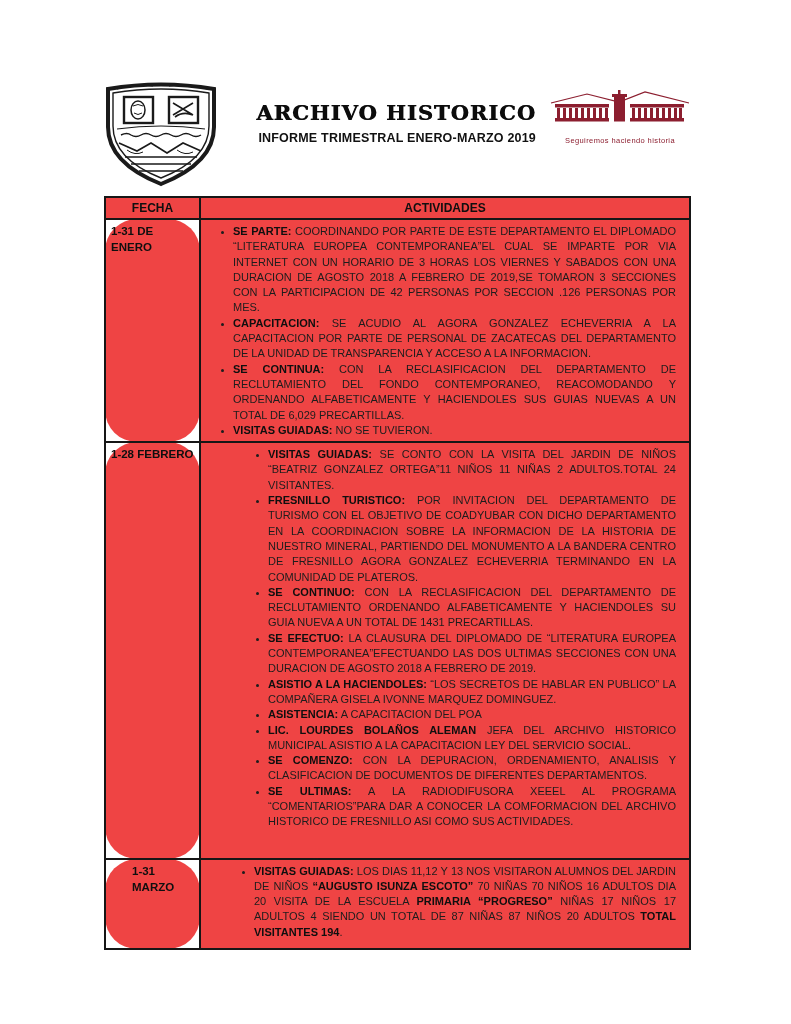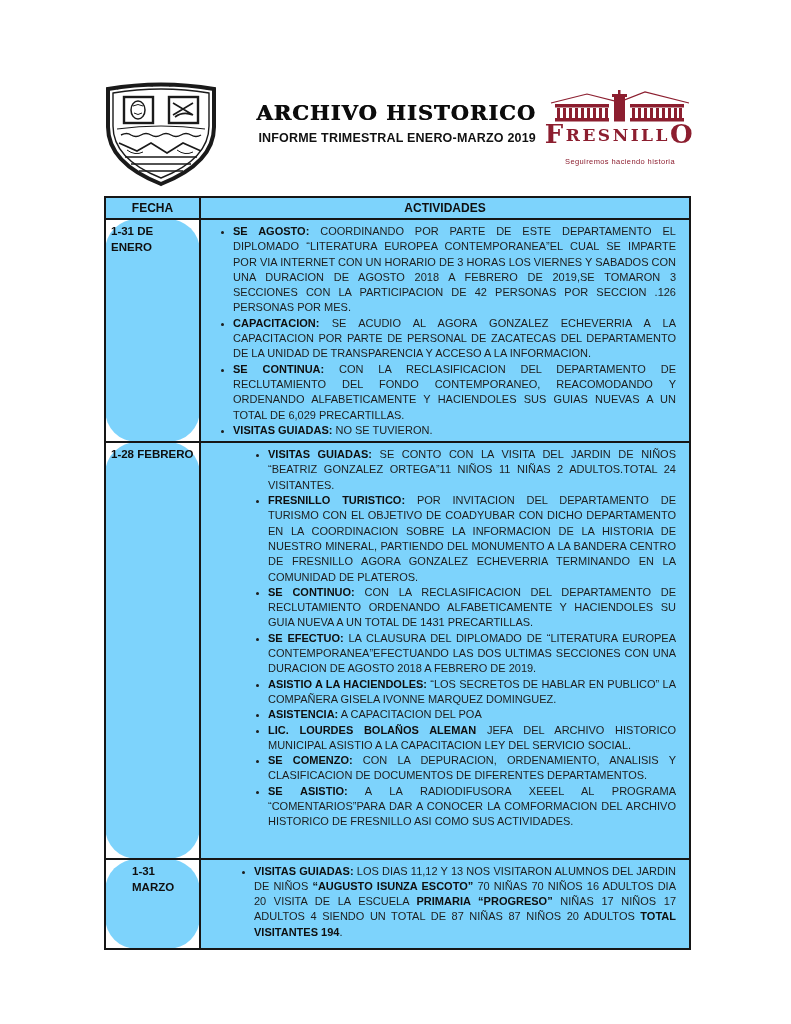--- a/index.html
+++ b/index.html
@@ -24,21 +24,21 @@
   .fresnillo svg{display:block;margin:0 auto;}
   .wordmark{font-family:"DejaVu Serif",serif;font-weight:700;font-size:17px;letter-spacing:2.5px;line-height:20px;white-space:nowrap;}
   .wordmark .big{font-size:26px;vertical-align:-2px;letter-spacing:2.5px;}
   .tagline{font-size:7.5px;letter-spacing:.4px;margin-top:12px;font-weight:400;}
 
   
   table.doc{
     position:absolute;left:104px;top:196px;width:587px;
     border-collapse:collapse;table-layout:fixed;
   }
-  table.doc th,table.doc td{border:2px solid #161616;vertical-align:top;background:#7dd3fc;}
+  table.doc th,table.doc td{border:2px solid #161616;vertical-align:top;background:#ef4444;}
   th.h{font-size:12px;font-weight:700;padding:3px 2px;text-align:center;color:#0f0f0f;}
   col.c-fecha{width:95px;}
   td.fecha{font-weight:700;font-size:11.5px;line-height:16px;padding:3px 3px 3px 5px;color:#0f0f0f;border-radius:32px;}
   td.acts{padding:1px 13px 3px 5px;}
   td.acts ul{margin:3px 0 0 0;padding-left:27px;}
   td.acts li{
     font-size:11px;line-height:15.3px;text-align:justify;
     margin:0;padding:0;color:#1d1d1d;
   }
   td.acts li::marker{font-size:9px;}
@@ -100,60 +100,59 @@
         <rect x="99" y="18" width="3" height="10"></rect>
           <rect x="105" y="18" width="3" height="10"></rect>
         <rect x="111" y="18" width="3" height="10"></rect>
           <rect x="117" y="18" width="3" height="10"></rect>
         <rect x="123" y="18" width="3" height="10"></rect>
           <rect x="129" y="18" width="3" height="10"></rect>
         <rect x="134" y="18" width="3" height="10"></rect>
       </g>
       <rect x="85" y="28" width="54" height="3.5" fill="#8c1e2f"></rect>
     </svg>
-    <div class="wordmark"><span class="big">F</span><span>RESNILL</span><span class="big">O</span></div>
     <div class="tagline">Seguiremos haciendo historia</div>
   </div>
 
   <table class="doc">
     <colgroup>
         <col class="c-fecha">
         <col>
       </colgroup>
     <thead>
       <tr>
         <th class="h">FECHA</th>
         <th class="h">ACTIVIDADES</th>
       </tr>
     </thead>
     <tbody>
       <tr class="row-ene">
         <td class="fecha">1-31 DE ENERO</td>
         <td class="acts">
           <ul>
-            <li><span class="b">SE AGOSTO:</span><span> COORDINANDO POR PARTE DE ESTE DEPARTAMENTO EL DIPLOMADO “LITERATURA EUROPEA CONTEMPORANEA”EL CUAL SE IMPARTE POR VIA INTERNET CON UN HORARIO DE 3 HORAS LOS VIERNES Y SABADOS CON UNA DURACION DE AGOSTO 2018 A FEBRERO DE 2019,SE TOMARON 3 SECCIONES CON LA PARTICIPACION DE 42 PERSONAS POR SECCION .126 PERSONAS POR MES.</span></li>
+            <li><span class="b">SE PARTE:</span><span> COORDINANDO POR PARTE DE ESTE DEPARTAMENTO EL DIPLOMADO “LITERATURA EUROPEA CONTEMPORANEA”EL CUAL SE IMPARTE POR VIA INTERNET CON UN HORARIO DE 3 HORAS LOS VIERNES Y SABADOS CON UNA DURACION DE AGOSTO 2018 A FEBRERO DE 2019,SE TOMARON 3 SECCIONES CON LA PARTICIPACION DE 42 PERSONAS POR SECCION .126 PERSONAS POR MES.</span></li>
             <li><span class="b">CAPACITACION:</span><span> SE ACUDIO AL AGORA GONZALEZ ECHEVERRIA A LA CAPACITACION POR PARTE DE PERSONAL DE ZACATECAS DEL DEPARTAMENTO DE LA UNIDAD DE TRANSPARENCIA Y ACCESO A LA INFORMACION.</span></li>
             <li><span class="b">SE CONTINUA:</span><span> CON LA RECLASIFICACION DEL DEPARTAMENTO DE RECLUTAMIENTO DEL FONDO CONTEMPORANEO, REACOMODANDO Y ORDENANDO ALFABETICAMENTE Y HACIENDOLES SUS GUIAS NUEVAS A UN TOTAL DE 6,029 PRECARTILLAS.</span></li>
             <li><span class="b">VISITAS GUIADAS:</span><span> NO SE TUVIERON.</span></li>
           </ul>
         </td>
       </tr>
       <tr class="row-feb">
         <td class="fecha">1-28 FEBRERO</td>
         <td class="acts">
           <ul>
             <li><span class="b">VISITAS GUIADAS:</span><span> SE CONTO CON LA VISITA DEL JARDIN DE NIÑOS “BEATRIZ GONZALEZ ORTEGA”11 NIÑOS 11 NIÑAS 2 ADULTOS.TOTAL 24 VISITANTES.</span></li>
             <li><span class="b">FRESNILLO TURISTICO:</span><span> POR INVITACION DEL DEPARTAMENTO DE TURISMO CON EL OBJETIVO DE COADYUBAR CON DICHO DEPARTAMENTO EN LA COORDINACION SOBRE LA INFORMACION DE LA HISTORIA DE NUESTRO MINERAL, PARTIENDO DEL MONUMENTO A LA BANDERA CENTRO DE FRESNILLO AGORA GONZALEZ ECHEVERRIA TERMINANDO EN LA COMUNIDAD DE PLATEROS.</span></li>
             <li><span class="b">SE CONTINUO:</span><span> CON LA RECLASIFICACION DEL DEPARTAMENTO DE RECLUTAMIENTO ORDENANDO ALFABETICAMENTE Y HACIENDOLES SU GUIA NUEVA A UN TOTAL DE 1431 PRECARTILLAS.</span></li>
             <li><span class="b">SE EFECTUO:</span><span> LA CLAUSURA DEL DIPLOMADO DE “LITERATURA EUROPEA CONTEMPORANEA”EFECTUANDO LAS DOS ULTIMAS SECCIONES CON UNA DURACION DE AGOSTO 2018 A FEBRERO DE 2019.</span></li>
             <li><span class="b">ASISTIO A LA HACIENDOLES:</span><span> “LOS SECRETOS DE HABLAR EN PUBLICO” LA COMPAÑERA GISELA IVONNE MARQUEZ DOMINGUEZ.</span></li>
             <li><span class="b">ASISTENCIA:</span><span> A CAPACITACION DEL POA</span></li>
             <li><span class="b">LIC. LOURDES BOLAÑOS ALEMAN</span><span> JEFA DEL ARCHIVO HISTORICO MUNICIPAL ASISTIO A LA CAPACITACION LEY DEL SERVICIO SOCIAL.</span></li>
             <li><span class="b">SE COMENZO:</span><span> CON LA DEPURACION, ORDENAMIENTO, ANALISIS Y CLASIFICACION DE DOCUMENTOS DE DIFERENTES DEPARTAMENTOS.</span></li>
-            <li><span class="b">SE ASISTIO:</span><span> A LA RADIODIFUSORA XEEEL AL PROGRAMA “COMENTARIOS”PARA DAR A CONOCER LA COMFORMACION DEL ARCHIVO HISTORICO DE FRESNILLO ASI COMO SUS ACTIVIDADES.</span></li>
+            <li><span class="b">SE ULTIMAS:</span><span> A LA RADIODIFUSORA XEEEL AL PROGRAMA “COMENTARIOS”PARA DAR A CONOCER LA COMFORMACION DEL ARCHIVO HISTORICO DE FRESNILLO ASI COMO SUS ACTIVIDADES.</span></li>
           </ul>
         </td>
       </tr>
       <tr class="row-mar">
         <td class="fecha">1-31 MARZO</td>
         <td class="acts">
           <ul>
             <li><span class="b">VISITAS GUIADAS:</span><span> LOS DIAS 11,12 Y 13 NOS VISITARON ALUMNOS DEL JARDIN DE NIÑOS </span><span class="b">“AUGUSTO ISUNZA ESCOTO”</span><span> 70 NIÑAS 70 NIÑOS 16 ADULTOS DIA 20 VISITA DE LA ESCUELA </span><span class="b">PRIMARIA “PROGRESO”</span><span> NIÑAS 17 NIÑOS 17 ADULTOS 4 SIENDO UN TOTAL DE 87 NIÑAS 87 NIÑOS 20 ADULTOS </span><span class="b">TOTAL VISITANTES 194</span><span>.</span></li>
           </ul>
         </td>

